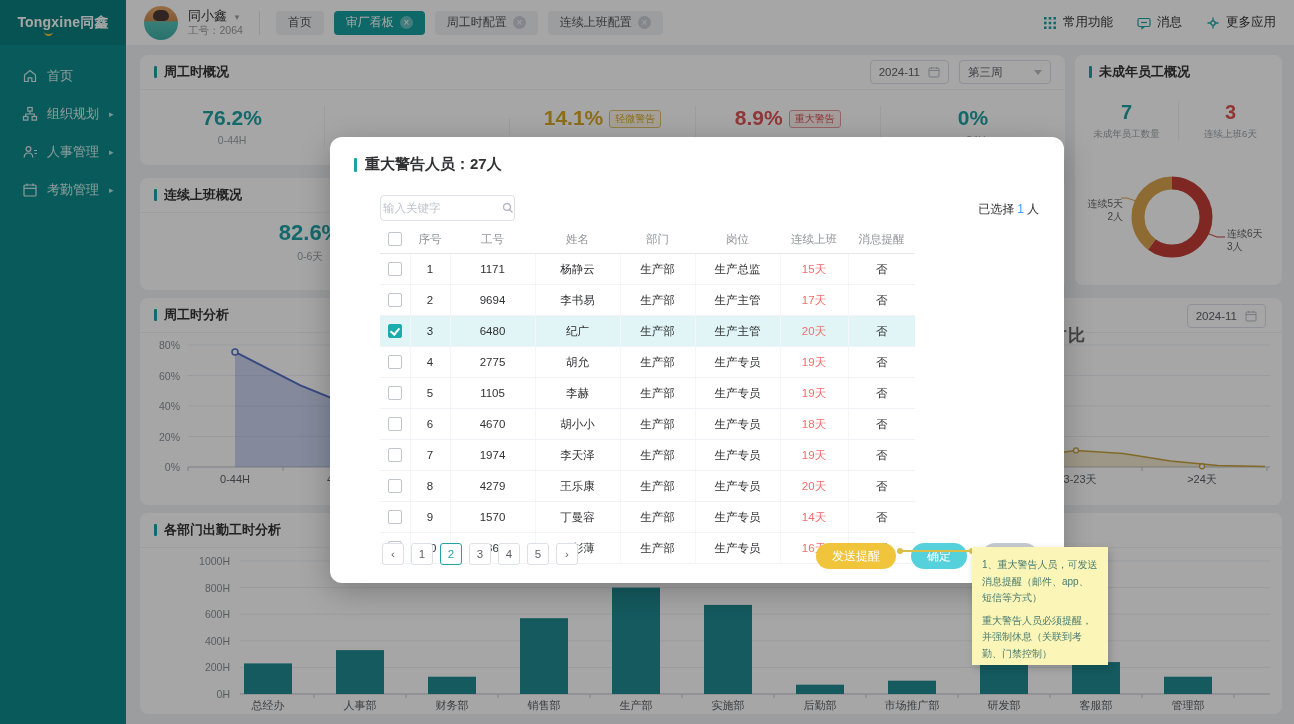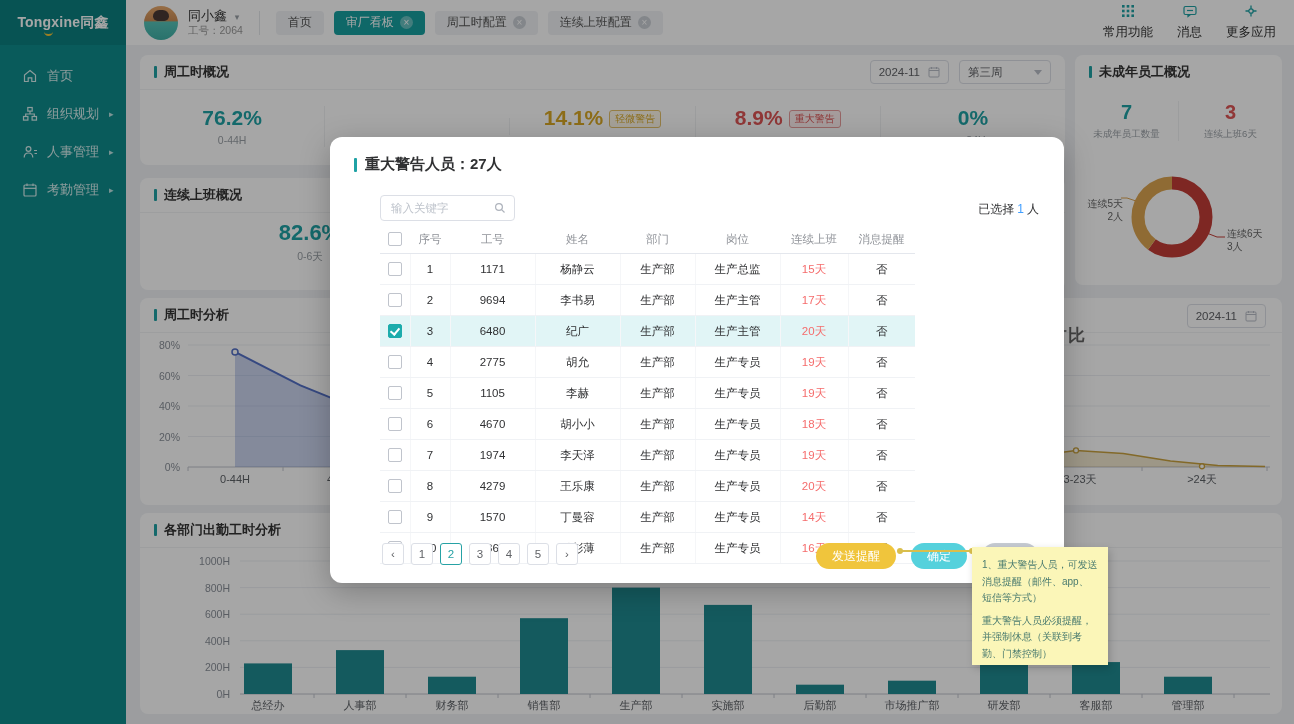--- a/index.html
+++ b/index.html
@@ -28,21 +28,21 @@
   .user-emp{font-size:10.5px;color:#999;}
   .hdr-divider{width:1px;height:24px;background:#E3E6EA;margin:0 16px;}
   #header-tabs{display:flex;align-items:center;gap:10px;}
   .htab{display:flex;align-items:center;gap:6px;height:24px;padding:0 12px;border-radius:4px;
         background:#F0F2F5;color:#555;font-size:12px;cursor:pointer;}
   .htab.active{background:#17A0A0;color:#fff;}
   .htab-close{width:13px;height:13px;border-radius:50%;background:#C9CED4;color:#fff;font-size:10px;
               line-height:13px;text-align:center;}
   .htab.active .htab-close{background:rgba(255,255,255,.35);}
   .hdr-actions{margin-left:auto;display:flex;align-items:center;gap:24px;}
-  .hact{display:flex;align-items:center;gap:6px;font-size:12.5px;color:#333;cursor:pointer;flex-direction:column;}
+  .hact{display:flex;align-items:center;gap:6px;font-size:12.5px;color:#333;cursor:pointer;}
   .hact-icon{display:inline-flex;width:14px;height:14px;}
   .hact-icon svg{width:14px;height:14px;}
   
   .card{position:absolute;background:#fff;border-radius:8px;box-sizing:border-box;}
   #card-week{left:140px;top:55px;width:925px;height:110px;}
   #card-minor{left:1075px;top:55px;width:207px;height:230px;}
   #card-cont{left:140px;top:178px;width:925px;height:112px;}
   #card-analysis{left:140px;top:298px;width:1142px;height:207px;}
   #card-dept{left:140px;top:513px;width:1142px;height:201px;}
   .card-title-row{display:flex;align-items:center;height:34px;padding:0 14px;border-bottom:1px solid #F2F3F5;}
@@ -90,21 +90,21 @@
   .legend-mark .lm-line{position:absolute;left:0;top:3px;width:20px;height:2px;background:#C9A23F;}
   .legend-mark .lm-dot{position:absolute;left:6px;top:0;width:6px;height:6px;border:1px solid #C9A23F;border-radius:50%;background:#fff;}
   .analysis-picker{position:absolute;right:16px;top:6px;}
   
   .overlay{position:absolute;left:0;top:0;width:1294px;height:724px;background:rgba(0,0,0,0.35);z-index:10;}
   .modal{position:absolute;left:330px;top:137px;width:734px;height:446px;background:#fff;border-radius:12px;
          z-index:20;box-shadow:0 8px 30px rgba(0,0,0,.25);box-sizing:border-box;}
   .modal-title{display:flex;align-items:center;position:absolute;left:24px;top:18px;font-size:15px;font-weight:bold;color:#303133;}
   .modal-title:before{content:"";width:3px;height:14px;background:#1FA2A5;border-radius:1px;margin-right:8px;}
   .search-box{position:absolute;left:50px;top:58px;width:135px;height:26px;border:1px solid #DCDFE6;border-radius:4px;
-              display:flex;align-items:center;box-sizing:border-box;padding:0 8px;background:#fff;}
+              display:flex;align-items:center;box-sizing:border-box;padding:0 0;background:#fff;}
   .search-box input{border:none;outline:none;flex:1;font-size:11.5px;color:#333;width:90px;background:transparent;
                     font-family:inherit;}
   .search-box input::placeholder{color:#BFC4CC;}
   .search-ic{display:inline-flex;width:12px;height:12px;}
   .search-ic svg{width:12px;height:12px;}
   .selected-info{position:absolute;right:25px;top:64px;font-size:12px;color:#303133;}
   .selected-info .cnt{color:#409EFF;margin:0 3px;}
   .wtable{position:absolute;left:50px;top:88px;width:535px;border-collapse:collapse;table-layout:fixed;font-size:11.5px;}
   .wtable th{height:26px;font-weight:normal;color:#909399;border-bottom:1px solid #E4E7ED;background:#fff;}
   .wtable td{height:28px;text-align:center;color:#303133;border-bottom:1px solid #F0F2F5;border-right:1px solid #F5F6F8;}

